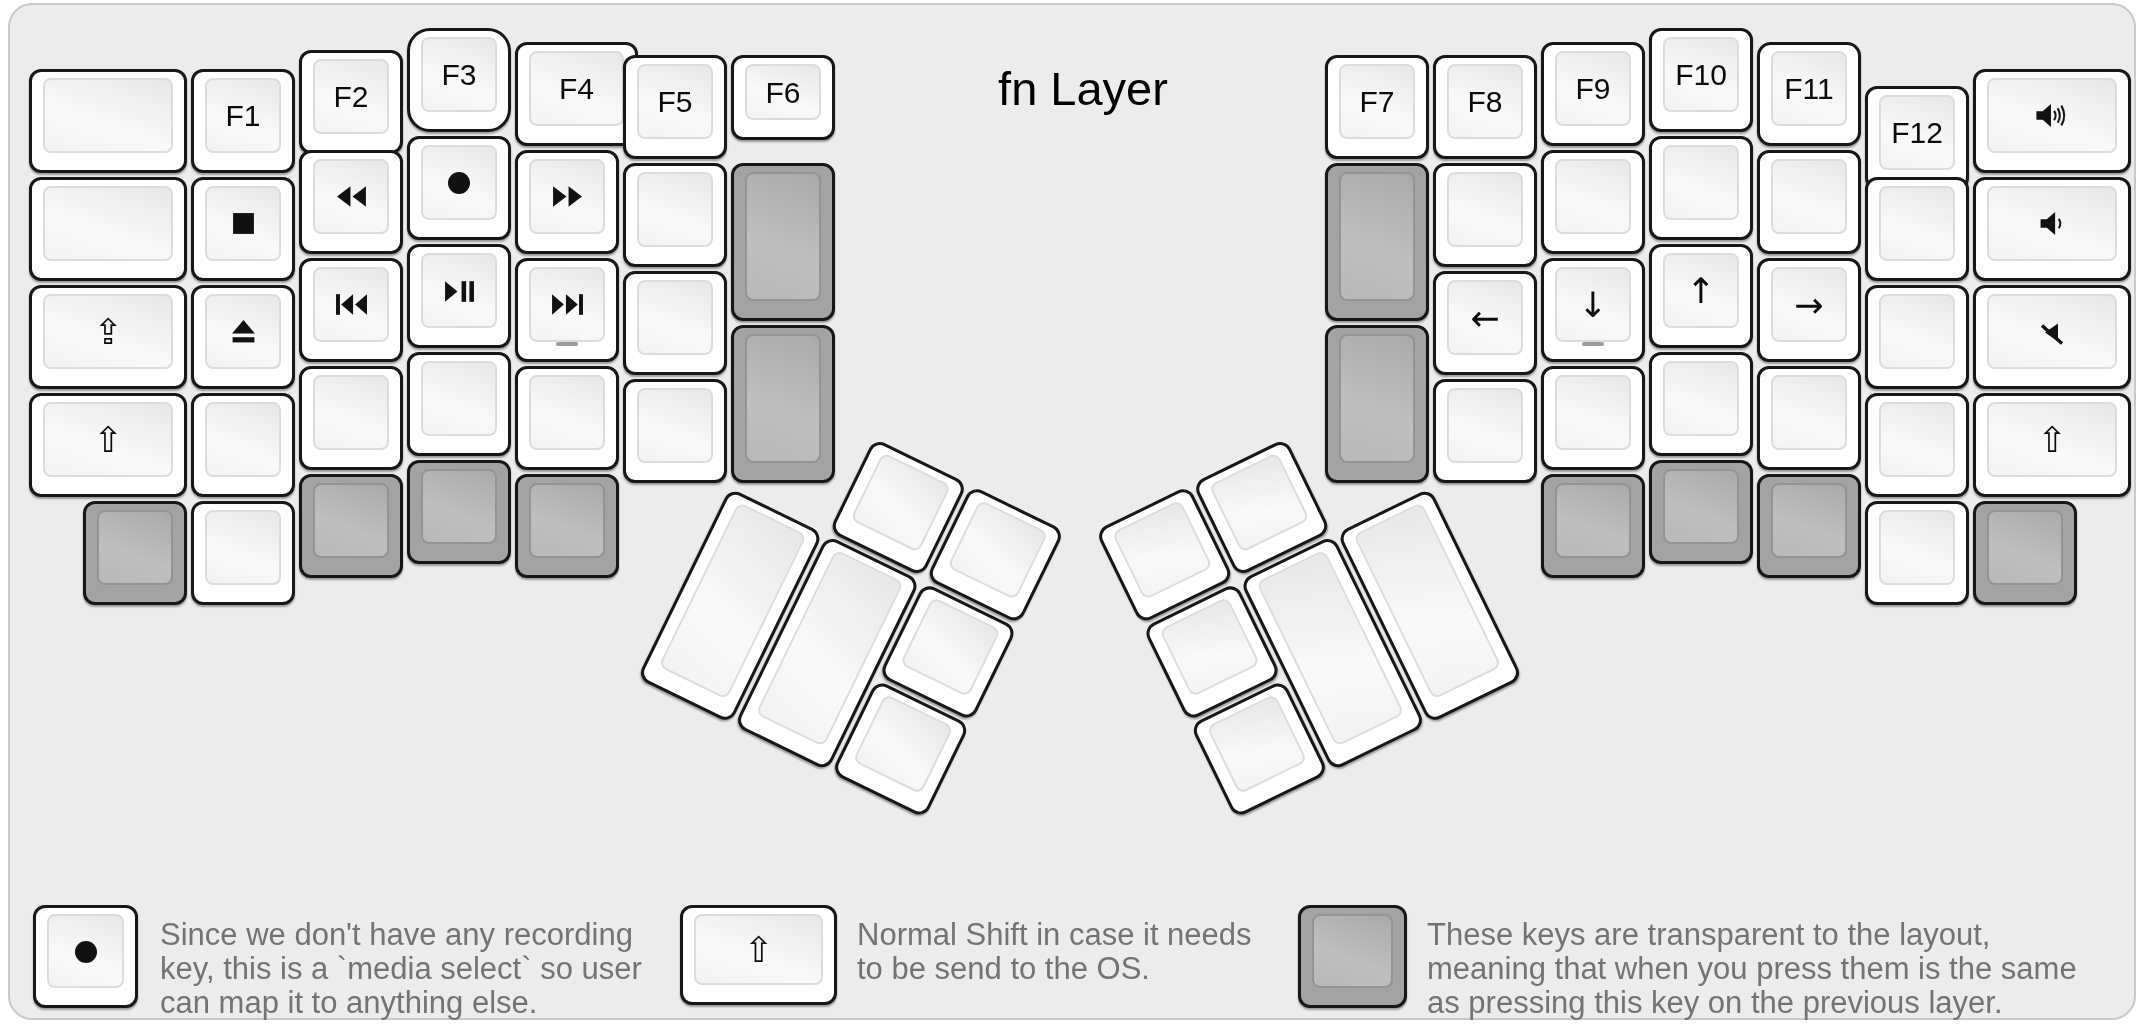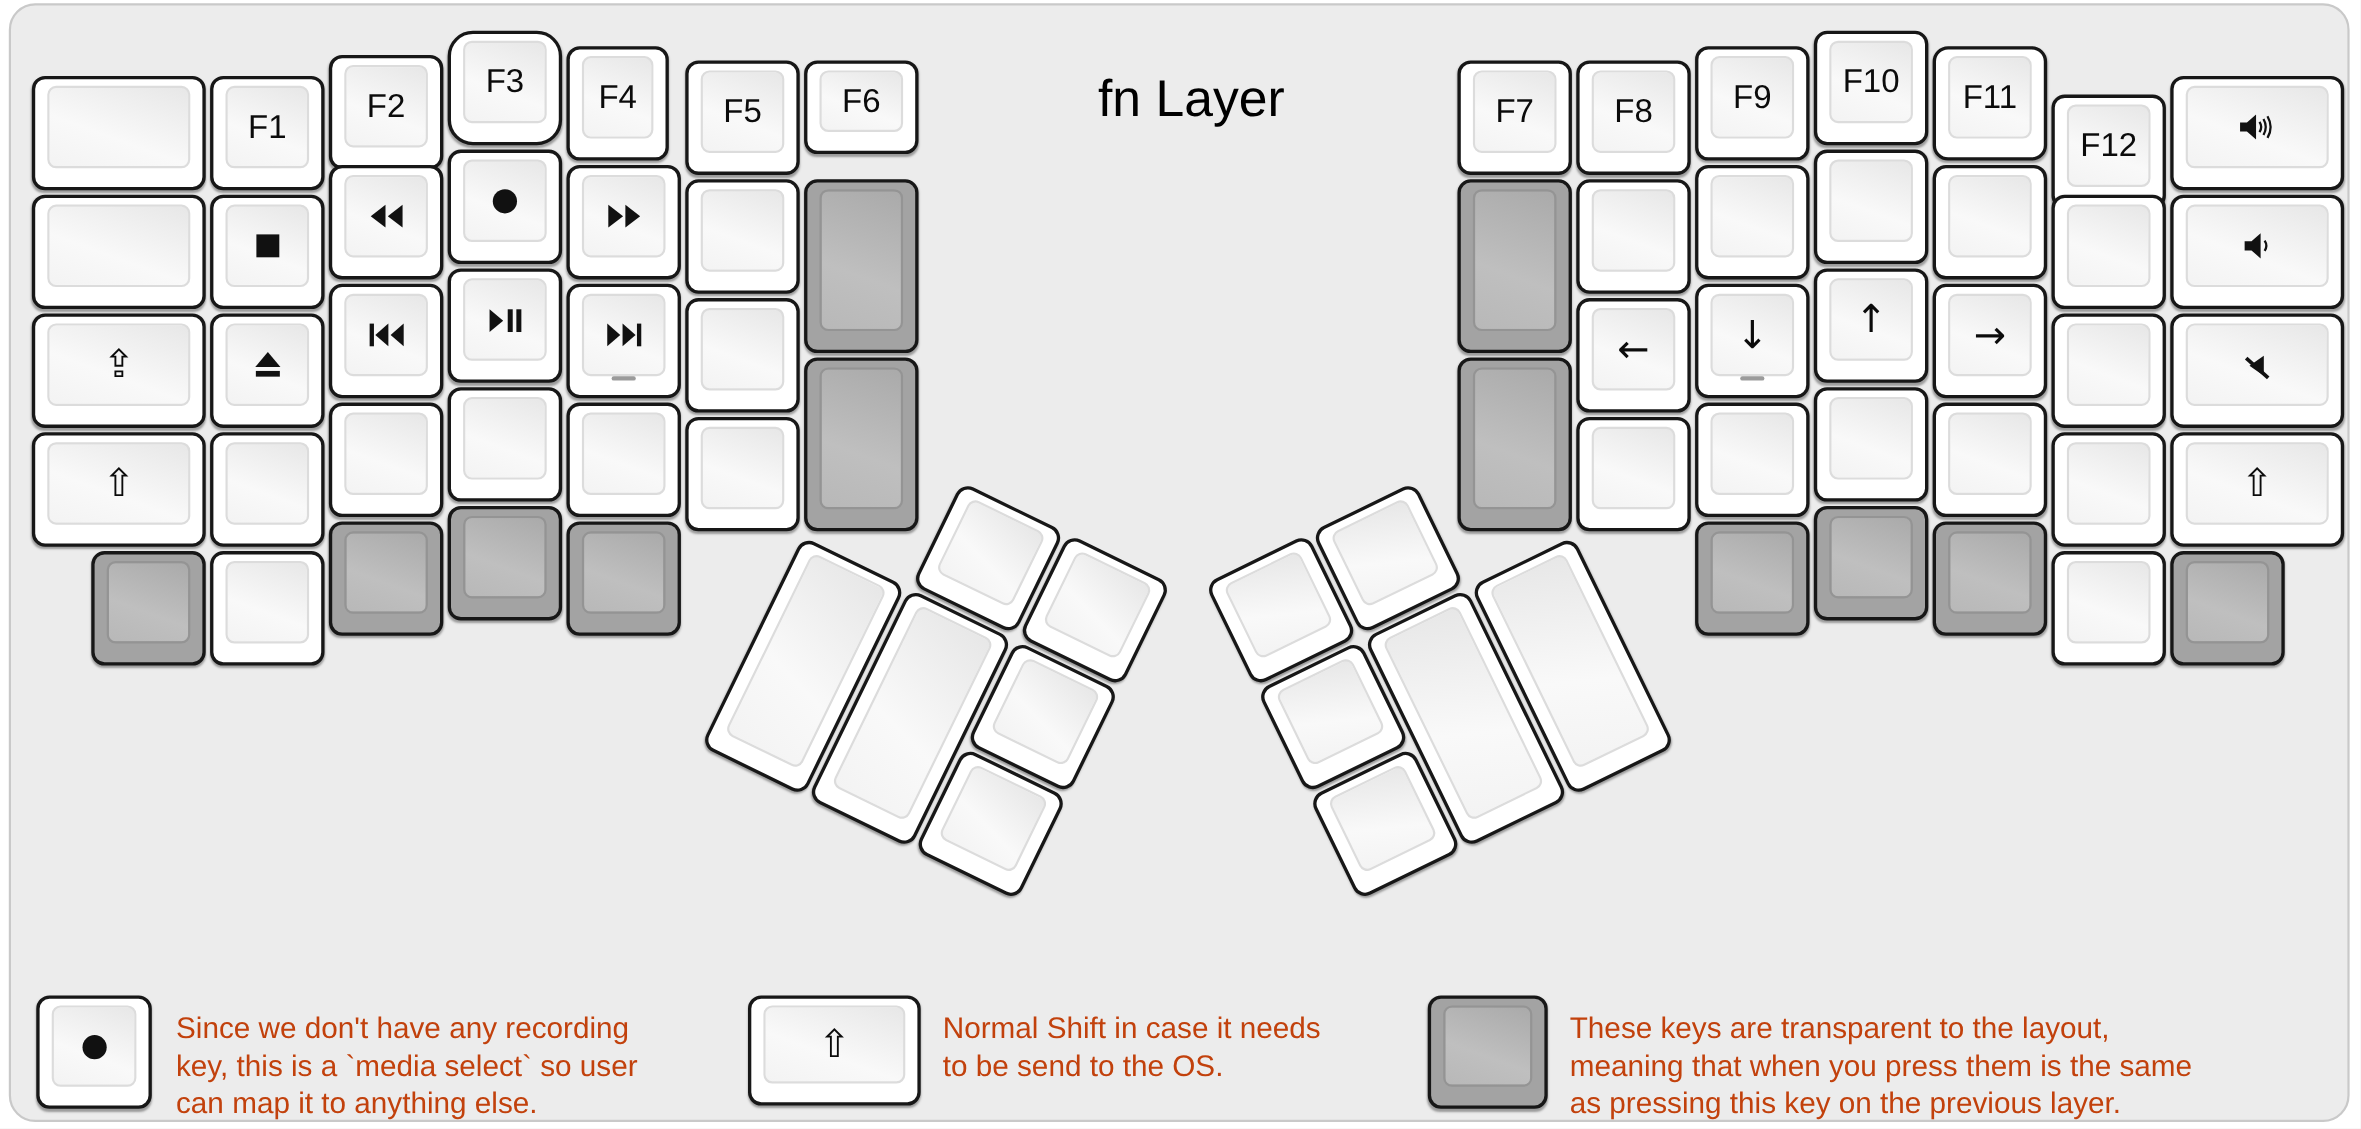--- a/index.html
+++ b/index.html
@@ -18,21 +18,21 @@
           background:linear-gradient(200deg,#e7e7e7 0%,#f9f9f9 60%,#f3f3f3 100%);}
   .key.gray .keytop{border-color:#949494;
           background:linear-gradient(200deg,#aaaaaa 0%,#bfbfbf 60%,#b8b8b8 100%);}
   .klabel{position:absolute;left:0;right:0;top:0;bottom:10px;display:flex;
           align-items:center;justify-content:center;color:#0b0b0b;font-size:30px;}
   .kglyph{font-family:"DejaVu Sans", sans-serif;font-size:35px;}
   .kicon{display:flex;align-items:center;justify-content:center;}
   .kicon svg{display:block;}
   .homing{position:absolute;left:50%;bottom:13px;transform:translateX(-50%);
           width:22px;height:4px;border-radius:2px;background:#9b9b9b;}
-  .legend-text{position:absolute;color:#c2410c;font-size:27px;line-height:34px;white-space:pre;}
+  .legend-text{position:absolute;color:#737373;font-size:31px;line-height:34px;white-space:pre;}
   svg .f{fill:#111;stroke:none;}
   svg .s{fill:none;stroke:#111;}
 </style>
 </head>
 <body>
 
 <div id="canvas">
   <div id="title">fn Layer</div>
   <div class="layer" id="main-keys" style="left: 17px; top: 21px;">
       <div class="key" style="left: 2px; top: 42.5px; width: 158px; height: 104px;">
@@ -117,21 +117,21 @@
           <svg width="31" height="23" viewBox="0 0 30 22">
             <path class="f" d="M1 1 V21 L13 11 Z"></path>
             <rect class="f" x="17" y="1" width="4.4" height="20"></rect>
             <rect class="f" x="24.6" y="1" width="4.4" height="20"></rect>
           </svg>
         </div>
       </div>
       <div class="key" style="left: 380px; top: 326px; width: 104px; height: 104px;">
         <div class="keytop"></div>
       </div>
-      <div class="key" style="left: 488px; top: 15.5px; width: 93px; height: 104px;">
+      <div class="key" style="left: 488px; top: 15.5px; width: 123px; height: 104px;">
         <div class="keytop"></div>
         <div class="klabel">F4</div>
       </div>
       <div class="key" style="left: 488px; top: 123.5px; width: 104px; height: 104px;">
         <div class="keytop"></div>
         <div class="klabel kicon">
           <svg width="31" height="23" viewBox="0 0 30 22">
             <path class="f" d="M1 1 V21 L14 11 Z"></path>
             <path class="f" d="M16 1 V21 L29 11 Z"></path>
           </svg>

